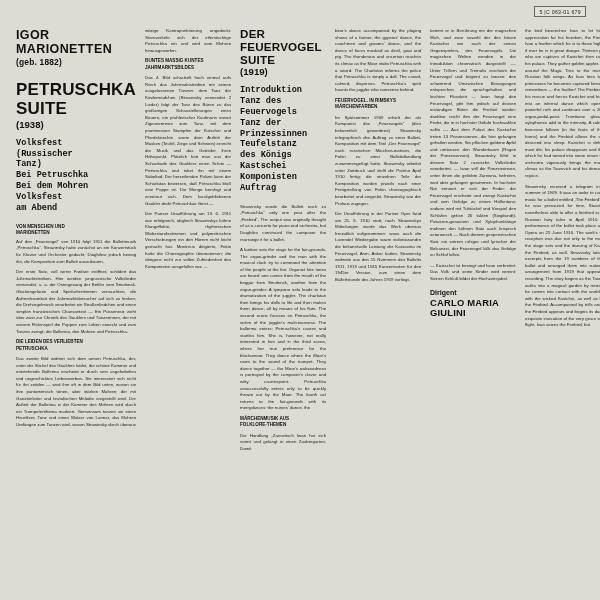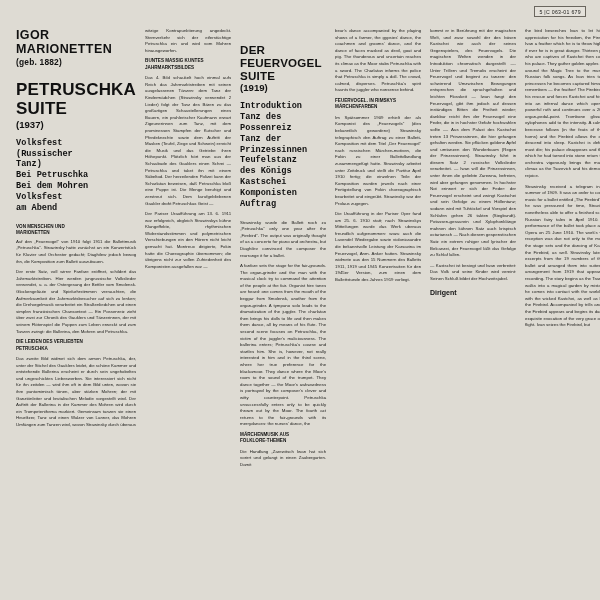--- a/index.html
+++ b/index.html
@@ -95,21 +95,21 @@
     line-height: 1.26;
     color: #111;
     font-family: Liberation Mono, monospace;
   }
   .work-title-2 {
     font-size: 11.6px;
     font-weight: bold;
     line-height: 1.1;
     letter-spacing: 0.2px;
     color: #111;
-    margin: 16px 0 0 0;
+    margin: 0 0 0 0;
   }
   .body-text {
     font-size: 4.35px;
     line-height: 1.52;
     text-align: justify;
     color: #1b1b19;
     hyphens: auto;
   }
   .body-text p {
     margin: 0 0 4px 0;
@@ -158,21 +158,21 @@
   <div class="columns">
 
     <div class="col col-left">
       <div class="title-block">
         <div class="composer">IGOR</div>
         <div class="composer">MARIONETTEN</div>
         <div class="composer-dates">(geb. 1882)</div>
 
         <div class="work-title" style="white-space:pre-line">PETRUSCHKA
 SUITE</div>
-        <div class="work-year">(1937)</div>
+        <div class="work-year">(1938)</div>
 
         <ul class="mvt-list">
           <li>Volksfest</li>
           <li>(Russischer</li>
           <li>Tanz)</li>
           <li>Bei Petruschka</li>
           <li>Bei dem Mohren</li>
           <li>Volksfest</li>
           <li>am Abend</li>
         </ul>
@@ -200,21 +200,21 @@
     </div>
 
     <div class="col col-mid2">
       <div class="work-title-2" style="white-space:pre-line">DER
 FEUERVOGEL
 SUITE</div>
       <div class="work-year">(1919)</div>
       <ul class="mvt-list">
         <li>Introduktion</li>
         <li>Tanz des</li>
-        <li>Possenreiz</li>
+        <li>Feuervogels</li>
         <li>Tanz der</li>
         <li>Prinzessinnen</li>
         <li>Teufelstanz</li>
         <li>des Königs</li>
         <li>Kastschei</li>
         <li>Komponisten</li>
         <li>Auftrag</li>
       </ul>
       <div class="body-text">
         <p>Strawinsky wurde die Ballett noch zu „Petruschka" only one year after the „Firebird". The output was originally thought of as a concerto for piano and orchestra, but Diaghilev convinced the composer the rearrange it for a ballet.</p>
@@ -235,20 +235,22 @@
       </div>
     </div>
 
     <div class="col col-mid4">
       <div class="body-text">
         <p>kommt er in Berührung mit der magischen Welt, und zwar sowohl der des bösen Kastschei wie auch der seines Gegenspielers, des Feuervogels. Die magischen Welten wenden in der Introduktion chromatisch dargestellt —. Unter Trillern und Tremolis erscheint der Feuervogel und beginnt zu tanzen: den schwirrend Umzwischen Bewegungen entsprechen die spruchgehalten und leichten Flosskeit — Iwan fangt den Feuervogel, gibt ihm jedoch auf dessen inständiges Bitten die Freiheit wieder; dankbar reicht ihm der Feuervogel eine Feder, die in in hochster Gefahr hochwahlen sollte —. Aus dem Palast des Kastschei treten 13 Prinzessinnen, die hier gefangen gehalten werden. Sie pflücken goldene Apfel und umtanzen den Wunderbaum (Regen der Prinzessinnen). Strawinsky führt in diesem Satz 2 russische Volkslieder verarbeitet. — Iwan will die Prinzessinnen, unter ihnen die geliebte Zarewna, befreien, wird aber gefangen genommen. In hochster Not erinnert er sich der Feder: der Feuervogel erscheint und zwingt Kastschei und sein Gefolge zu einem Höllentanz; sodann wird mit Tuhtöckel und Vorspiel den Schlafen gehen 26 takten (Siegbundt). Potassen-gesaurein und Xylophonklänge mahnen den kühnen Satz auch krispisch octariansch — Nach diesem gespenstischen Satz ein extrem ruhiger und lyrischer der Belcanzei, der Feuervogel läßt das Gefolge zu Schlaf lallen.</p>
         <p>— Kastschei ist besiegt und Iwan verbreitet: Das Volk und seine Kinder wird vereint: Seinen Schluß bildet der Hochzeitsjubel.</p>
       </div>
       <div class="perf-block">
         <div class="cond-label">Dirigent</div>
+        <div class="cond-name" style="white-space:pre-line">CARLO MARIA
+GIULINI</div>
       </div>
     </div>
 
     <div class="col col-right">
       <div class="body-text">
         <p>the bird beseeches Ivan to let him go. In appreciation for his freedom, the Firebird gives Ivan a feather which he is to throw high in the air if ever he is in great danger. Thirteen princesses who are captives of Kastchei then come out of his palace. They gather golden apples and dance around the Magic Tree to the music of two Russian folk songs. As Ivan tries to free the princesses he becomes captured himself. But he remembers — the feather! The Firebird comes to his rescue and forces Kastchei and his followers into an infernal dance which opens with a powerful ruth and continues over a 26-measure organ-pedal-point. Trombone glissandi and xylophones add to the intensity. A calm and lyric berceuse follows (in the feats of the organic horns) and the Firebird allows the demons to descend into sleep. Kastchei is defeated and must die; his palace disappears and the Knights which he had turned into stone return to life. The orchestra vigorously brings the music to its climax as the Tsarevich and his demon princess rejoice.</p>
         <p>Strawinsky received a telegram in the late summer of 1909. It was an order to compose the music for a ballet entitled „The Firebird". Although he was pressured for time, Stravinsky was nonetheless able to offer a finished score for the Russian fairy tales in April 1910. The first performance of the ballet took place at the Paris Opera on 25 June 1910. The work's very warm reception was due not only to the music but to the stage sets and the dancing of Karsavina as the Firebird, as well. Stravinsky later selected excerpts from the 19 numbers of the original ballet and arranged them into suites; it is his arrangement from 1919 that appears on this recording. The story begins as the Tsarevich Ivan walks into a magical garden by mistake. There he comes into contact with the world of magic, with the wicked Kastchei, as well as his enemy the Firebird. Accompanied by trills and tremolos the Firebird appears and begins its dance: in the exquisite evocation of the very grace of the bird's flight. Ivan seizes the Firebird, but</p>
       </div>
     </div>
 

